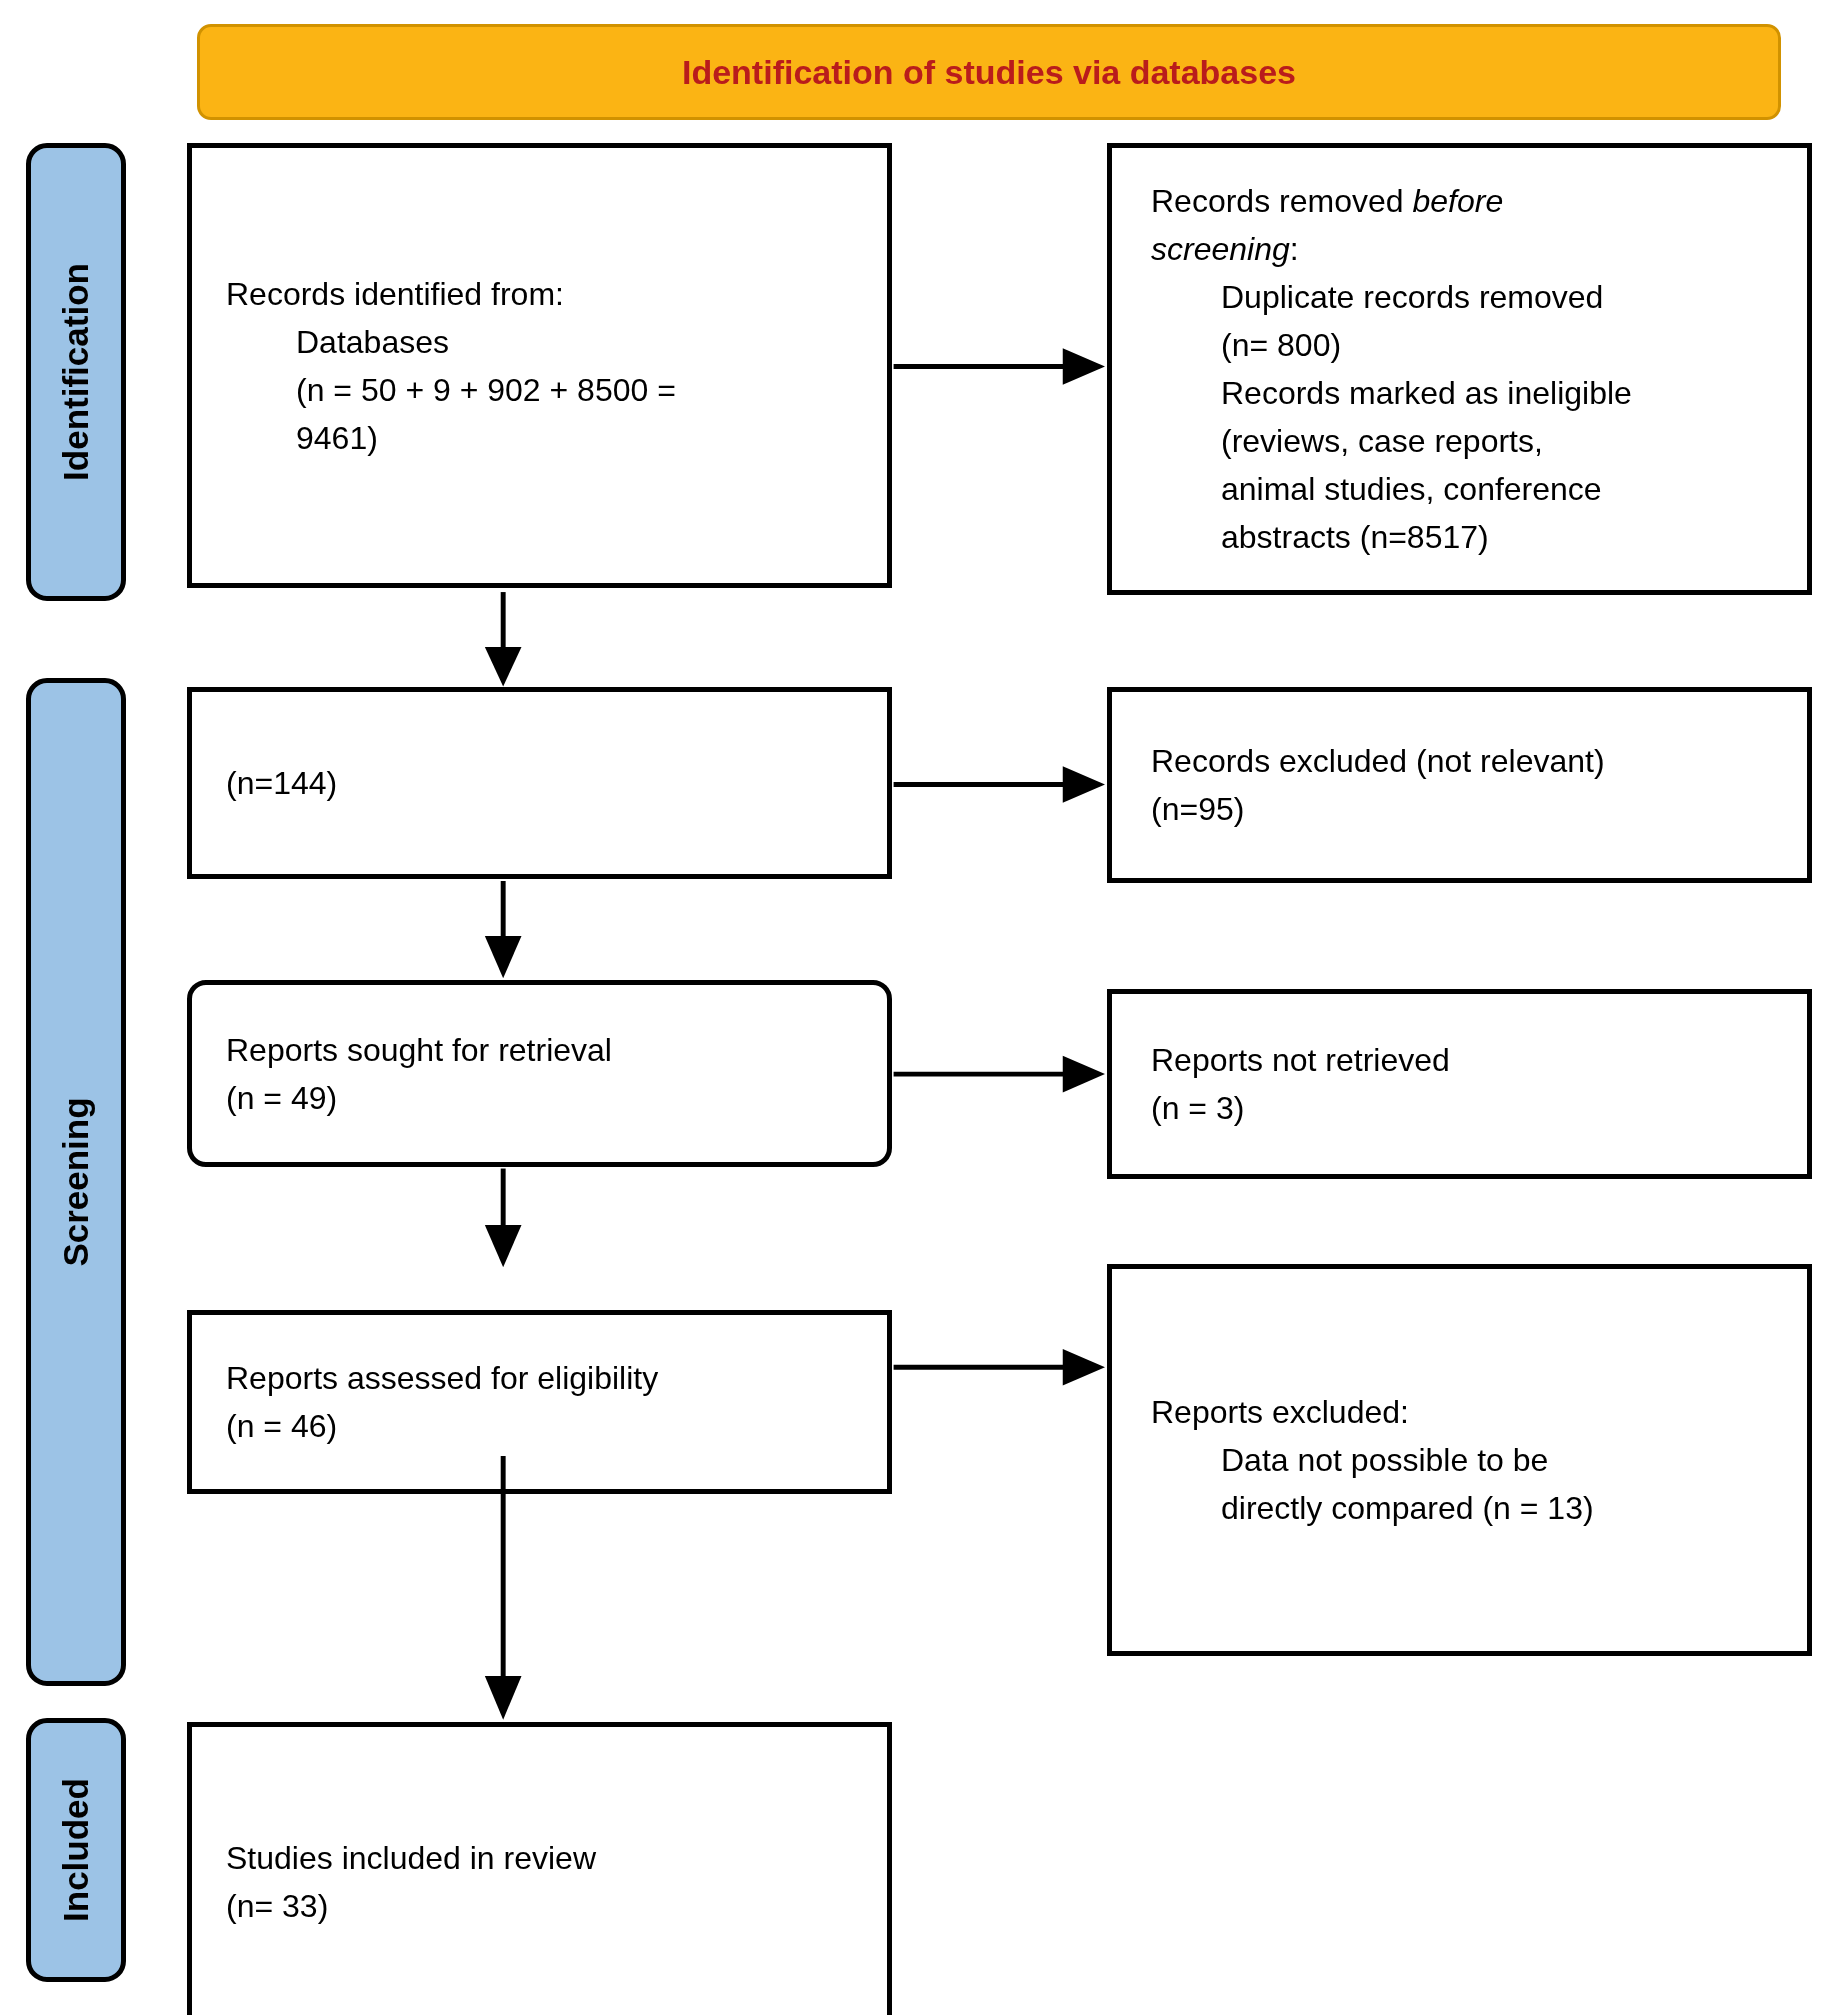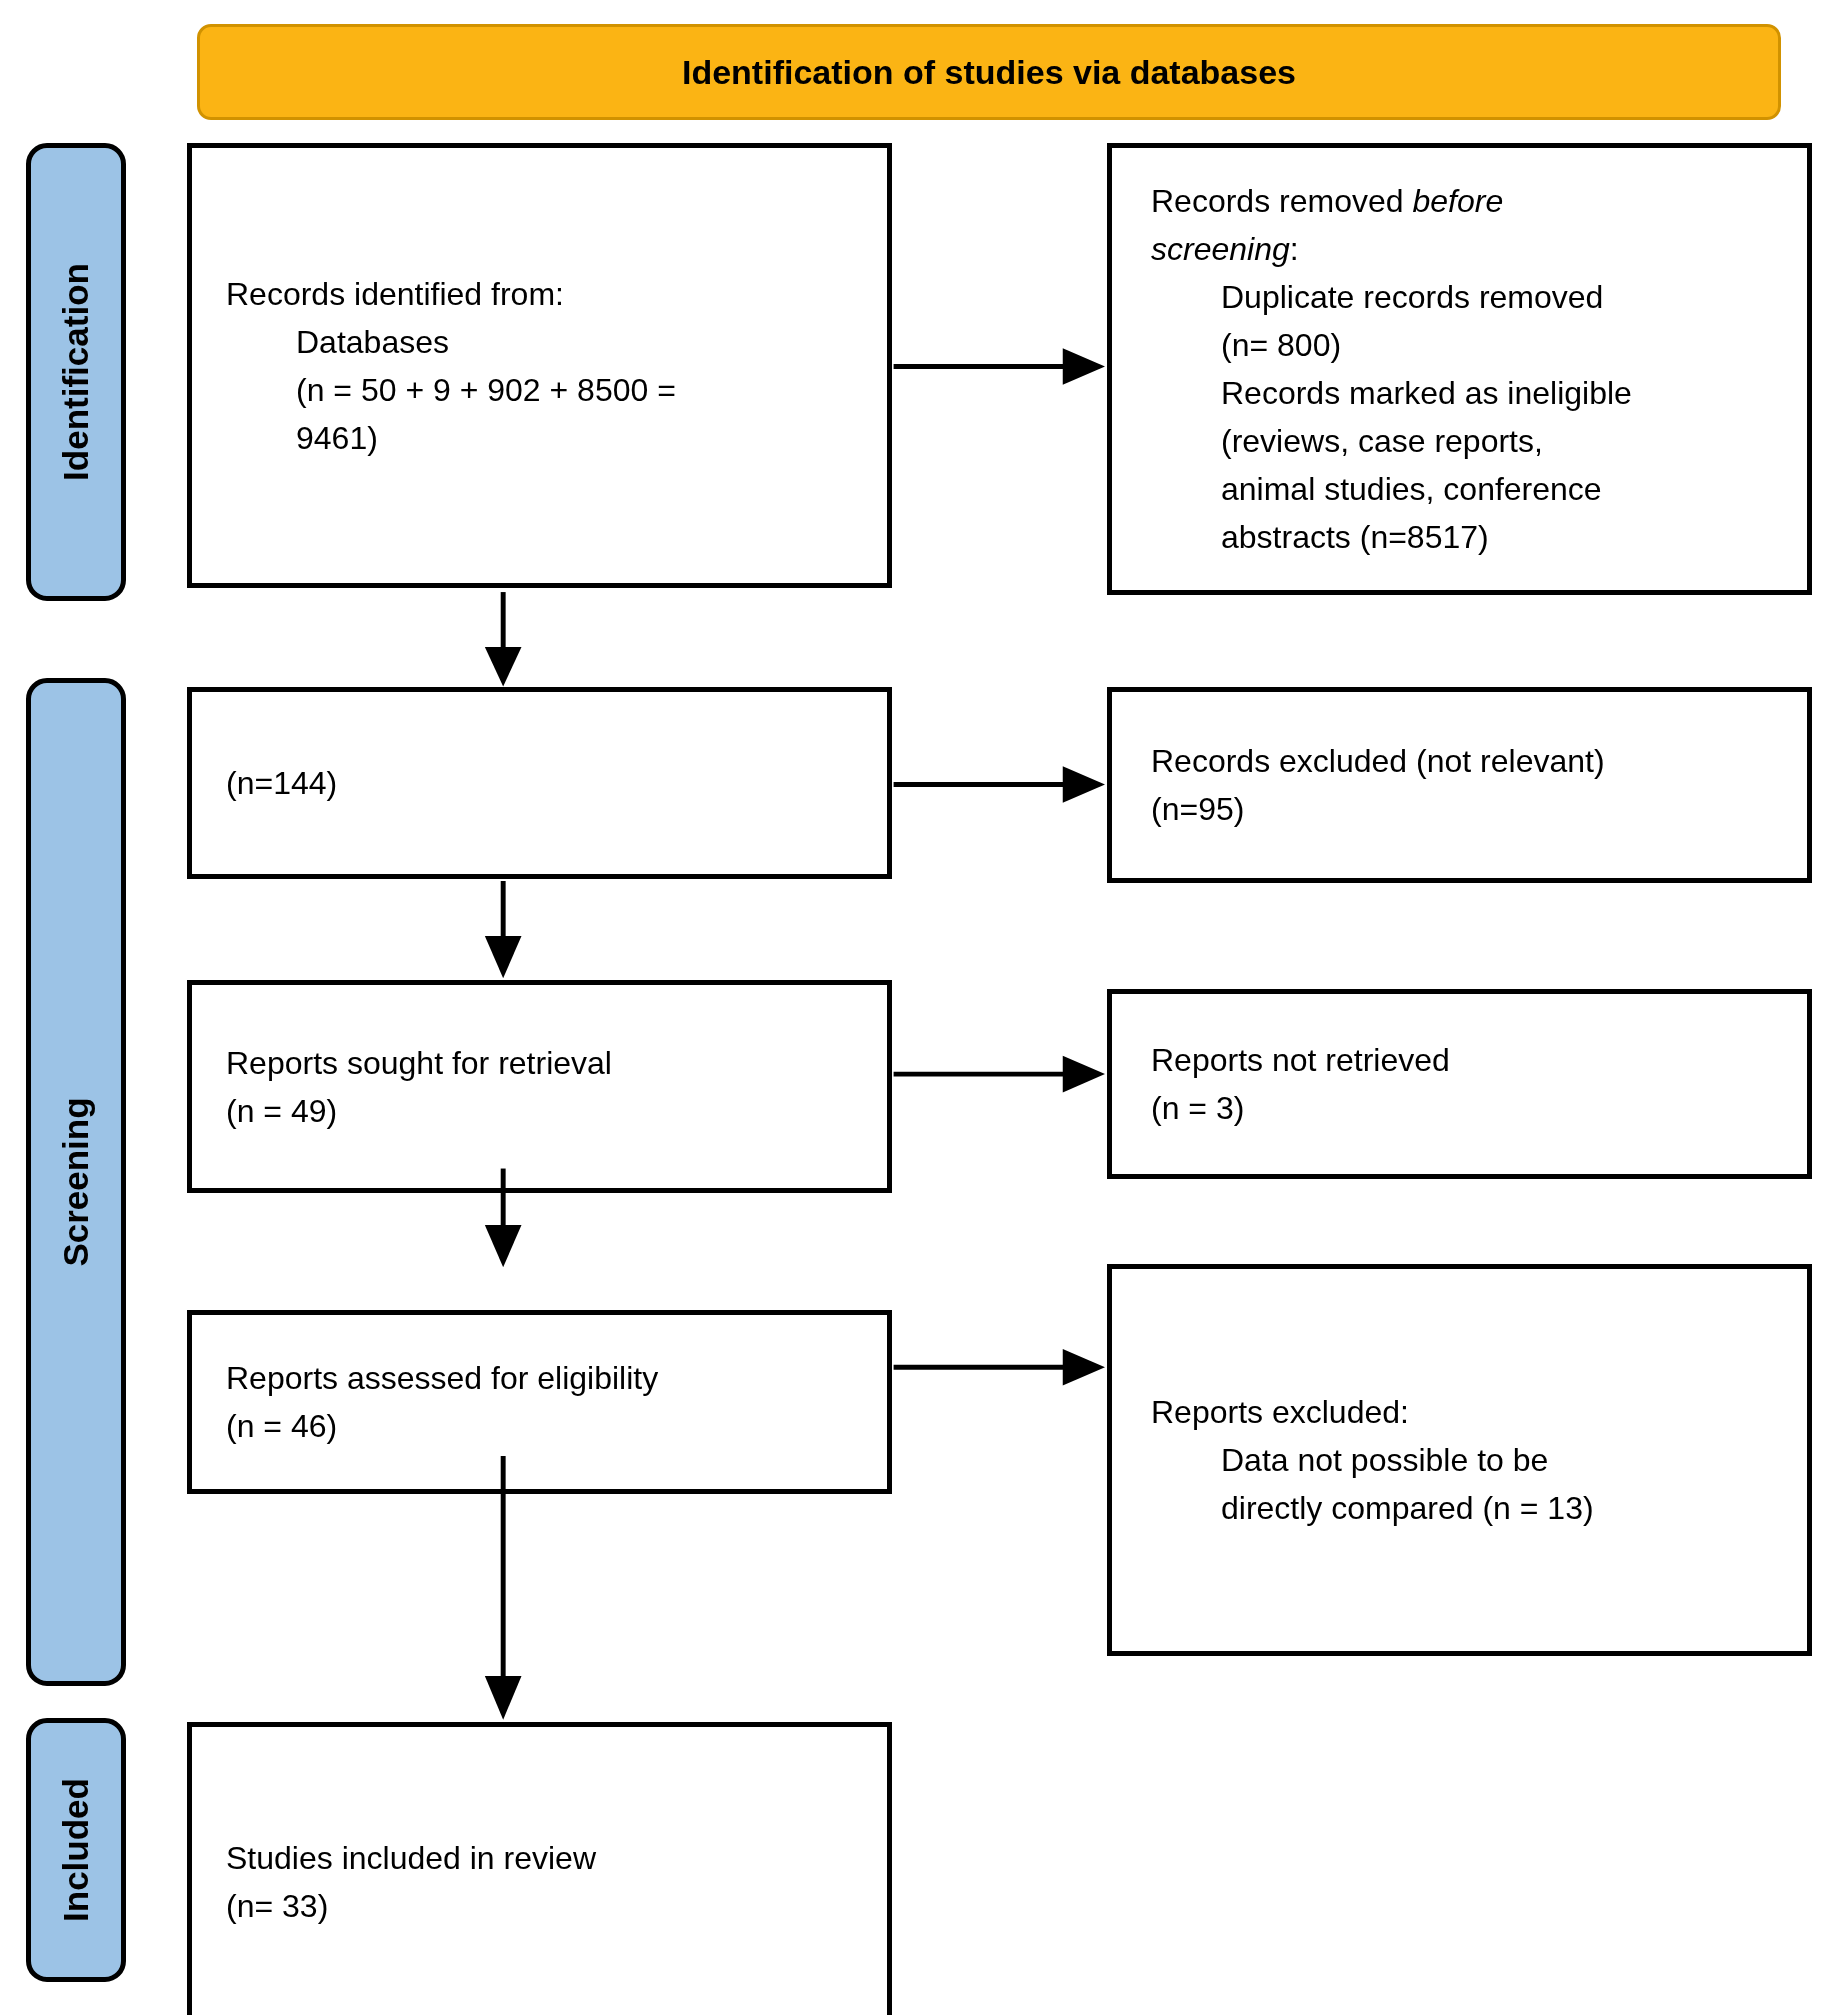--- a/index.html
+++ b/index.html
@@ -21,21 +21,21 @@
   .banner{
     position:absolute;
     left:197px;top:24px;width:1584px;height:96px;
     background:var(--banner_fill);
     border:3.5px solid var(--banner_border);
     border-radius:14px;
     display:flex;align-items:center;justify-content:center;
     box-sizing:border-box;
   }
   .banner span{
-    font-size:34px;font-weight:bold;color:#000000;
+    font-size:34px;font-weight:bold;color:#b91c1c;
   }
   .stage{
     position:absolute;
     left:26px;width:100px;
     background:var(--stage_fill);
     border:5px solid #000;
     border-radius:21px;
     box-sizing:border-box;
     display:flex;align-items:center;justify-content:center;
     overflow:visible;
@@ -82,21 +82,21 @@
 
   <div class="box col-left" style="top:143px;height:445px;">
       <div class="line"><span>Records identified from:</span></div>
       <div class="line indent"><span>Databases</span></div>
       <div class="line indent"><span>(n = 50 + 9 + 902 + 8500 =</span></div>
       <div class="line indent"><span>9461)</span></div>
     </div>
   <div class="box col-left" style="top:687px;height:192px;">
       <div class="line"><span>(n=144)</span></div>
     </div>
-  <div class="box col-left" style="top:980px;height:213px;">
+  <div class="box col-left" style="top:980px;height:187px;border-radius:19px;">
       <div class="line"><span>Reports sought for retrieval</span></div>
       <div class="line"><span>(n = 49)</span></div>
     </div>
   <div class="box col-left" style="top:1270px;height:184px;margin-top:40px;">
       <div class="line"><span>Reports assessed for eligibility</span></div>
       <div class="line"><span>(n = 46)</span></div>
     </div>
   <div class="box col-left" style="top:1722px;height:320px;">
       <div class="line"><span>Studies included in review</span></div>
       <div class="line"><span>(n= 33)</span></div>

